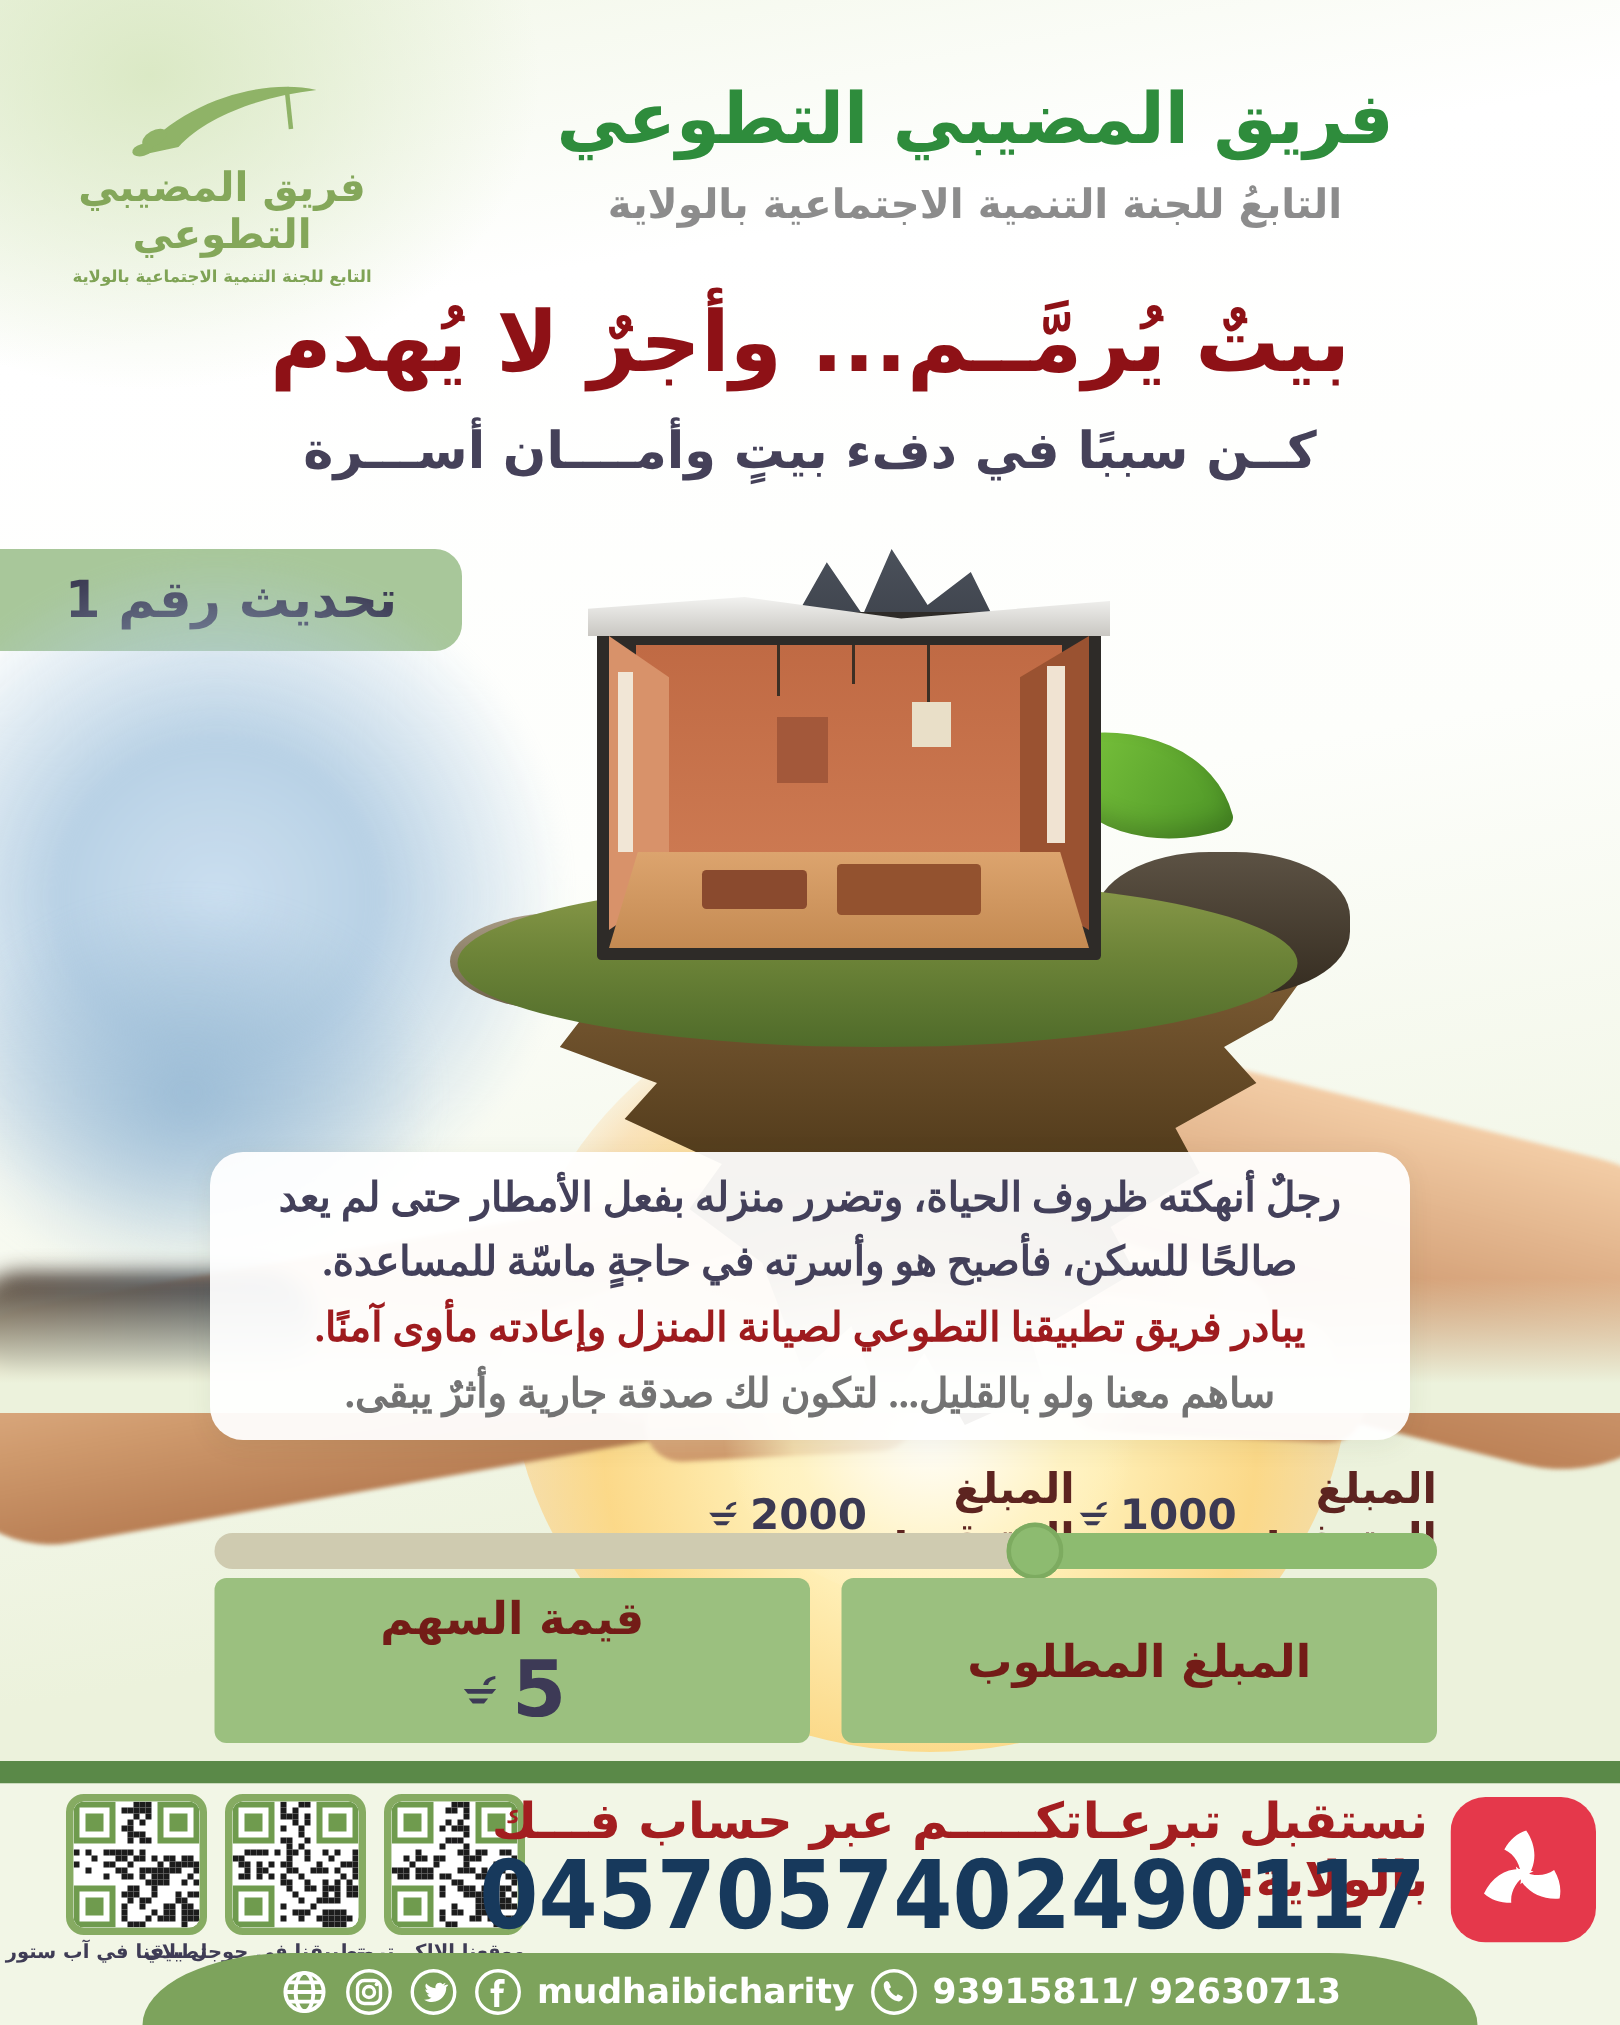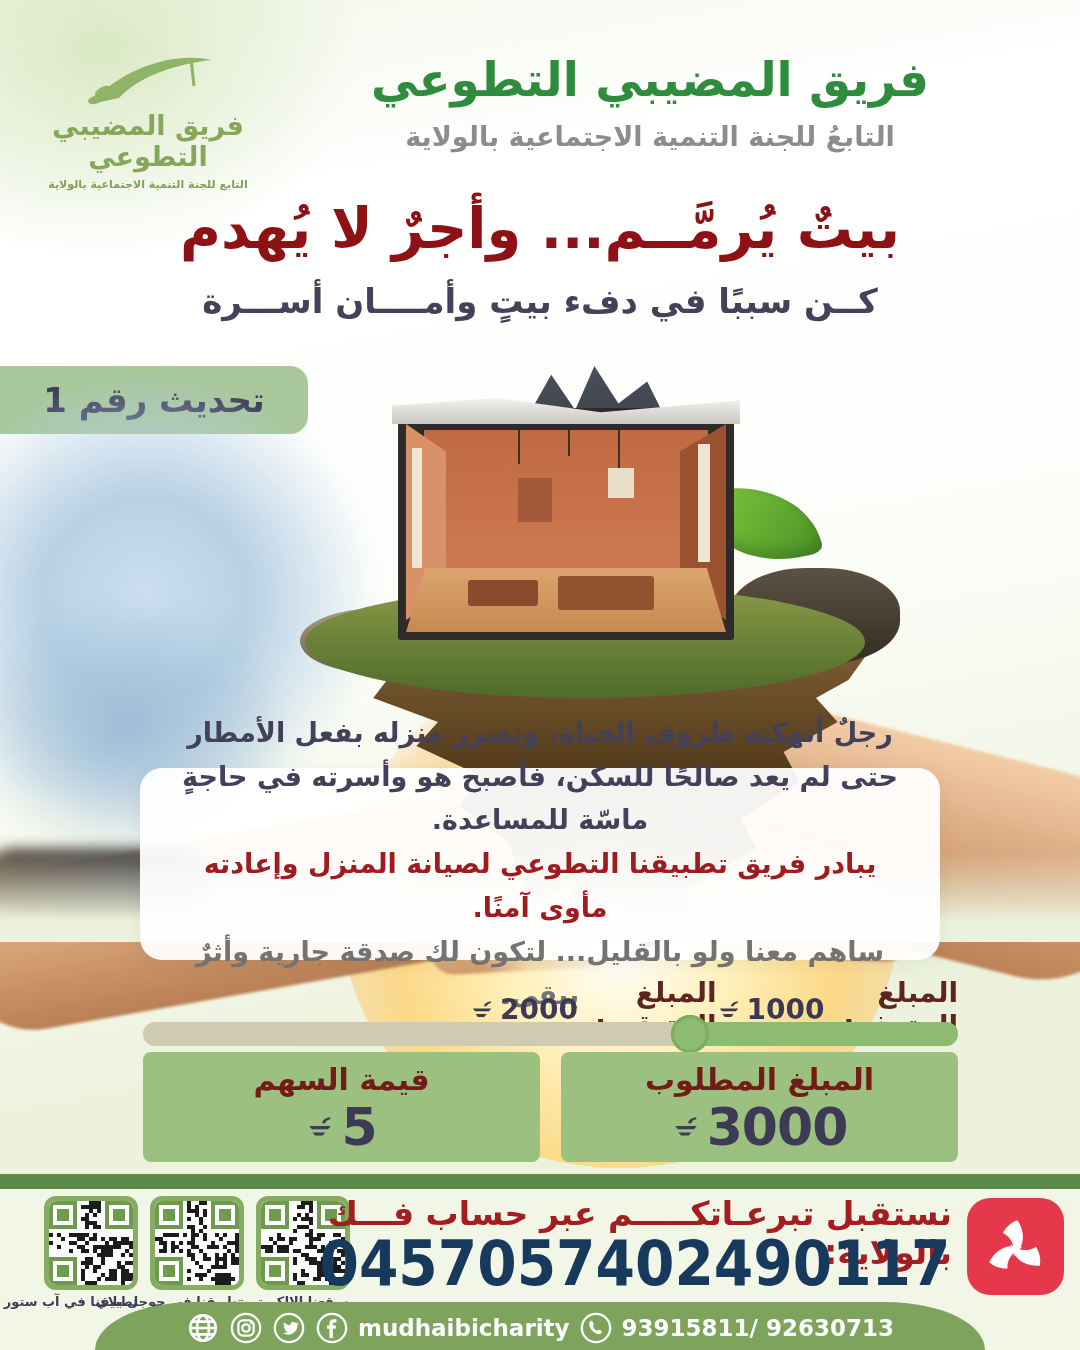--- a/index.html
+++ b/index.html
@@ -102,21 +102,21 @@
   .roots{ position:absolute; left:330px; top:382px; width:540px; height:300px;
     background:linear-gradient(180deg,#7a5a33 0%,#58401f 35%,#3a2a12 70%,#241a0a 100%);
     clip-path:polygon(0 0,100% 0,96% 10%,90% 16%,94% 24%,84% 34%,87% 44%,76% 56%,79% 66%,66% 80%,68% 92%,58% 100%,53% 84%,48% 97%,44% 78%,38% 88%,33% 64%,24% 52%,28% 42%,16% 32%,20% 24%,8% 16%,11% 9%); }
   .roots-glow{ position:absolute; left:380px; top:520px; width:440px; height:170px;
     background:radial-gradient(closest-side,#ffc46a88,rgba(255,196,106,0)); }
 
   
   .story-card{
     position:absolute; left:140px; top:768px; width:800px; height:192px;
     background:rgba(255,255,255,.94); border-radius:22px; box-shadow:0 4px 18px rgba(60,80,40,.08);
-    display:flex; flex-direction:column; justify-content:center; text-align:center; padding:10px 26px;
+    display:flex; flex-direction:column; justify-content:center; text-align:center; padding:10px 26px;font-family:Liberation Serif, serif;
   }
   .story-card p{ line-height:1.62; }
   .story-1{ font-size:27px; font-weight:600; color:#43405a; }
   .story-2{ font-size:27px; font-weight:800; color:#9e1b1e; }
   .story-3{ font-size:27px; font-weight:800; color:#737373; }
 
   
   .progress-labels{ position:absolute; left:140px; top:976px; width:818px; display:flex; justify-content:space-between; direction:rtl; }
   .plabel{ display:flex; align-items:center; gap:6px; font-size:28px; font-weight:800; }
   .plabel .lbl{ color:#5d2420; }
@@ -262,28 +262,20 @@
 
   <div class="progress-bar">
     <div class="progress-fill" style="width: 33%;">
       <div class="progress-knob"></div>
     </div>
   </div>
 
   <div class="stats">
     <div class="stat green">
       <div class="stat-label">المبلغ المطلوب</div>
-      <div class="stat-valrow">
-        <span class="stat-value">3000</span>
-        <svg class="rial" viewBox="0 0 26 20">
-          <path d="M22.5 1 C18 1.6 15.5 3.6 15 6.6 L18 6.6 C18.4 4.6 20 3.3 22.5 2.9 Z" fill="currentColor"></path>
-          <path d="M3 9 L23 9 L20.5 12 L5.5 12 Z" fill="currentColor"></path>
-          <path d="M6 15 L18 15 L15.5 18 L8.5 18 Z" fill="currentColor"></path>
-        </svg>
-      </div>
     </div>
     <div class="stat green">
       <div class="stat-label">قيمة السهم</div>
       <div class="stat-valrow">
         <span class="stat-value">5</span>
         <svg class="rial" viewBox="0 0 26 20">
           <path d="M22.5 1 C18 1.6 15.5 3.6 15 6.6 L18 6.6 C18.4 4.6 20 3.3 22.5 2.9 Z" fill="currentColor"></path>
           <path d="M3 9 L23 9 L20.5 12 L5.5 12 Z" fill="currentColor"></path>
           <path d="M6 15 L18 15 L15.5 18 L8.5 18 Z" fill="currentColor"></path>
         </svg>

